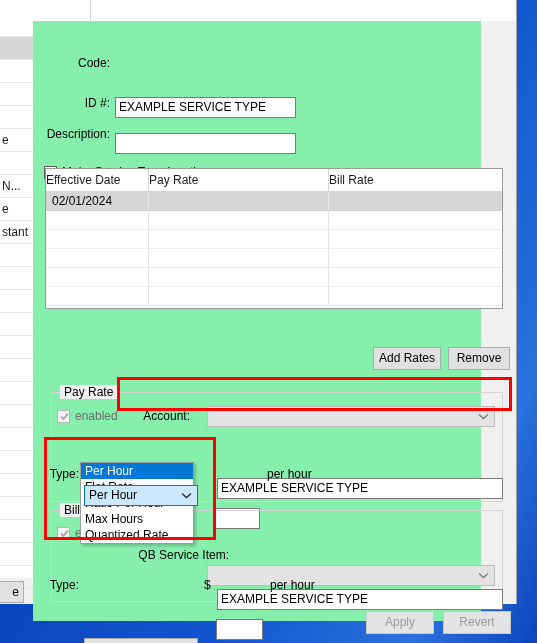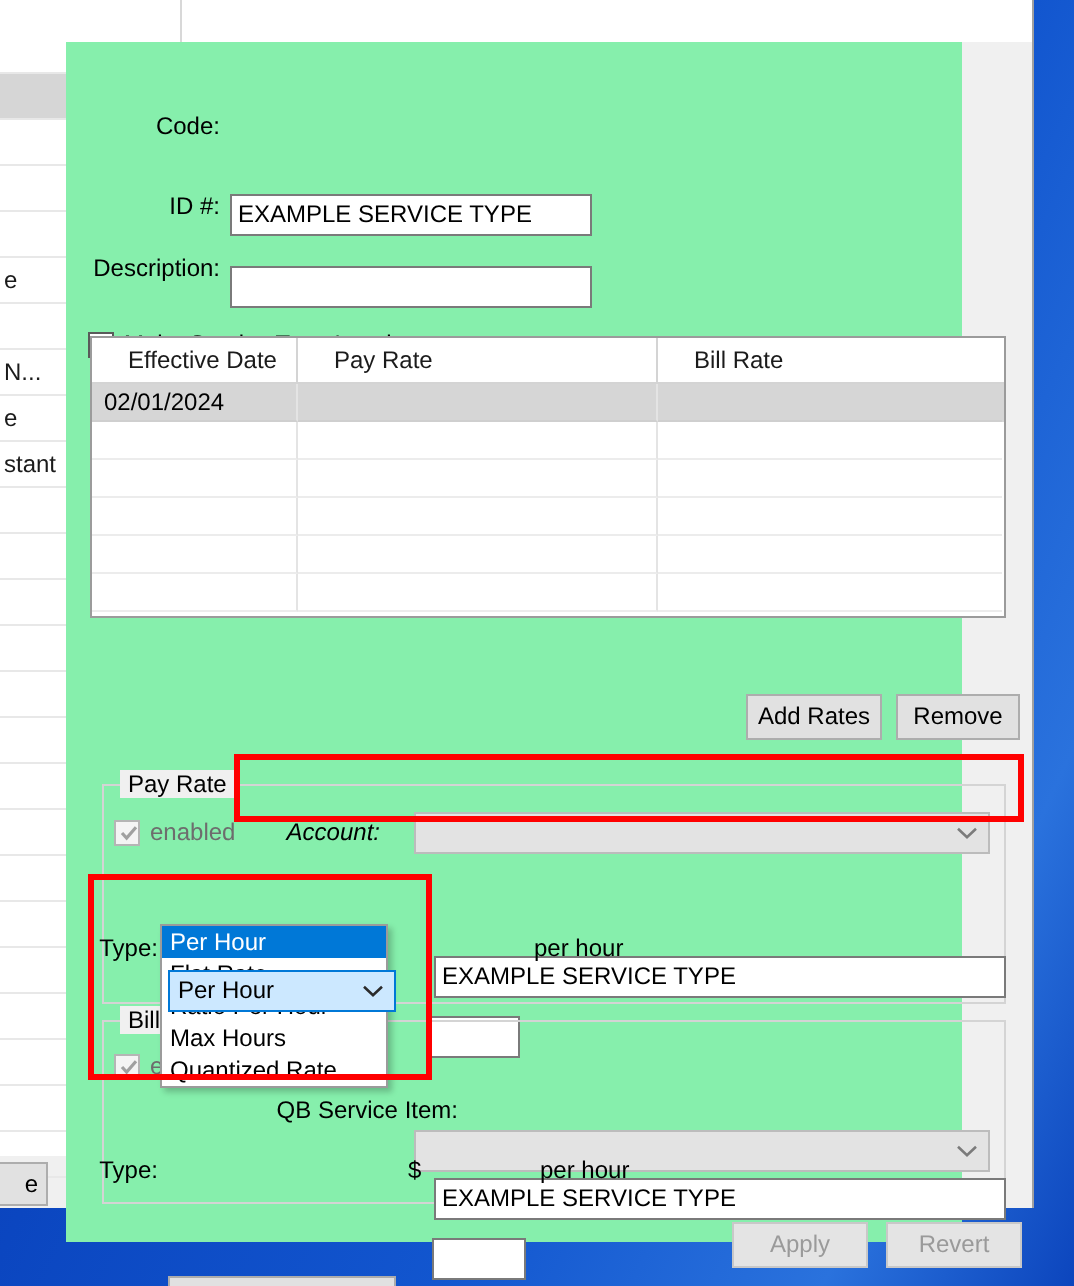--- a/index.html
+++ b/index.html
@@ -83,21 +83,21 @@
   .cbx.dis{border-color:#b5b5b5;background:#f4f4f4;}
   .cbx.dis svg{position:absolute;left:1px;top:0px;}
 
   
   #grid{
     position:absolute;left:12px;top:147px;width:458px;height:141px;
     background:#ffffff;border:1px solid #9b9b9b;box-sizing:border-box;
   }
   #grid-head{display:flex;height:22px;background:#ffffff;border-bottom:1px solid #d4d4d4;}
   .gh{
-    line-height:22px;font-size:12px;color:#1b1b1b;padding-left:18px;
+    line-height:22px;font-size:12px;color:#1b1b1b;padding-left:0;
     box-sizing:border-box;border-right:1px solid #d4d4d4;
   }
   .grow{display:flex;height:19px;}
   .grow.sel{background:#d6d6d6;}
   .gc{
     line-height:19px;font-size:12px;color:#000;padding-left:6px;
     box-sizing:border-box;border-right:1px solid #e4e4e4;border-bottom:1px solid #ececec;
   }
   .grow.sel .gc{border-bottom-color:#cfcfcf;}
 
@@ -248,21 +248,21 @@
 
   <div class="row" style="left:24px;top:388px;display:flex;align-items:center;gap:5px;">
     <span class="cbx dis">
       <svg width="11" height="11" viewBox="0 0 11 11">
           <path d="M2 5.5 L4.3 8 L9 2.6" stroke="#a0a0a0" stroke-width="1.6" fill="none"></path>
         </svg>
     </span>
     <span style="font-size:12px;color:#6d6d6d;line-height:14px;">enabled</span>
   </div>
 
-  <div class="row lbl" style="left:95px;top:385px;width:62px;font-style:italic;">Account:</div>
+  <div class="row lbl" style="left:95px;top:385px;width:62px;">Account:</div>
   <div class="row combo disabled" style="left:174px;top:385px;width:288px;">
     <span></span>
     <span class="arw">
       <svg width="11" height="7" viewBox="0 0 11 7">
           <path d="M1 1.4 L5.5 5.6 L10 1.4" stroke="#7b7b7b" stroke-width="1.3" fill="none"></path>
         </svg>
     </span>
   </div>
 
   <div class="row txtbox" style="left:184px;top:413px;width:286px;">EXAMPLE SERVICE TYPE</div>

